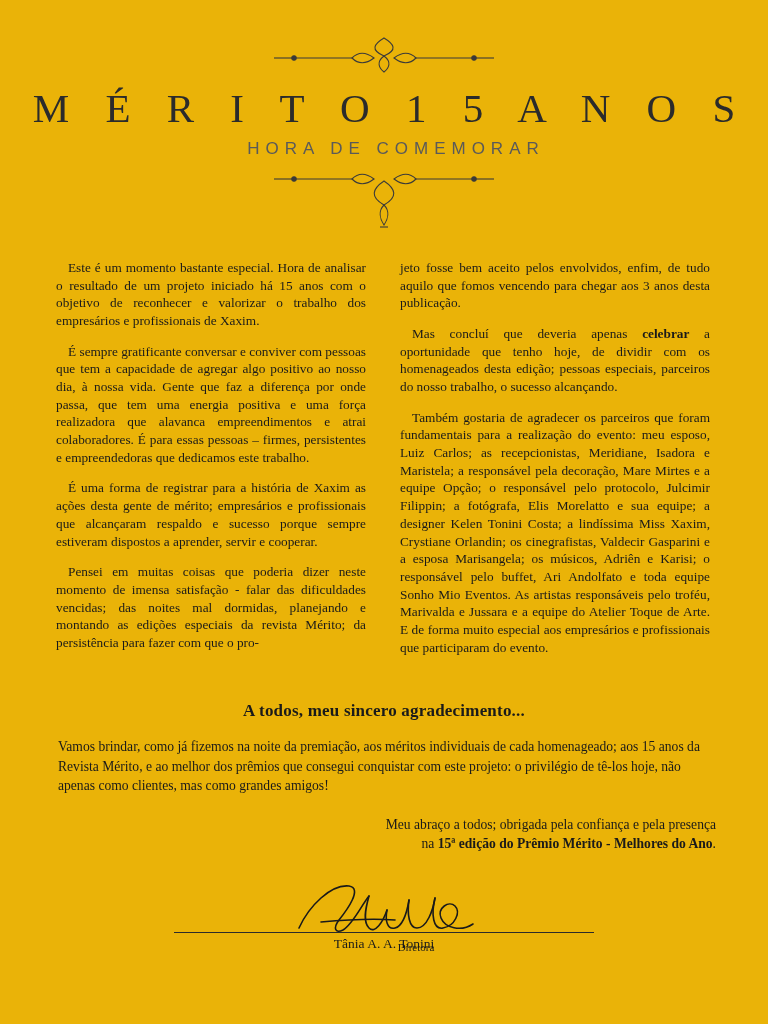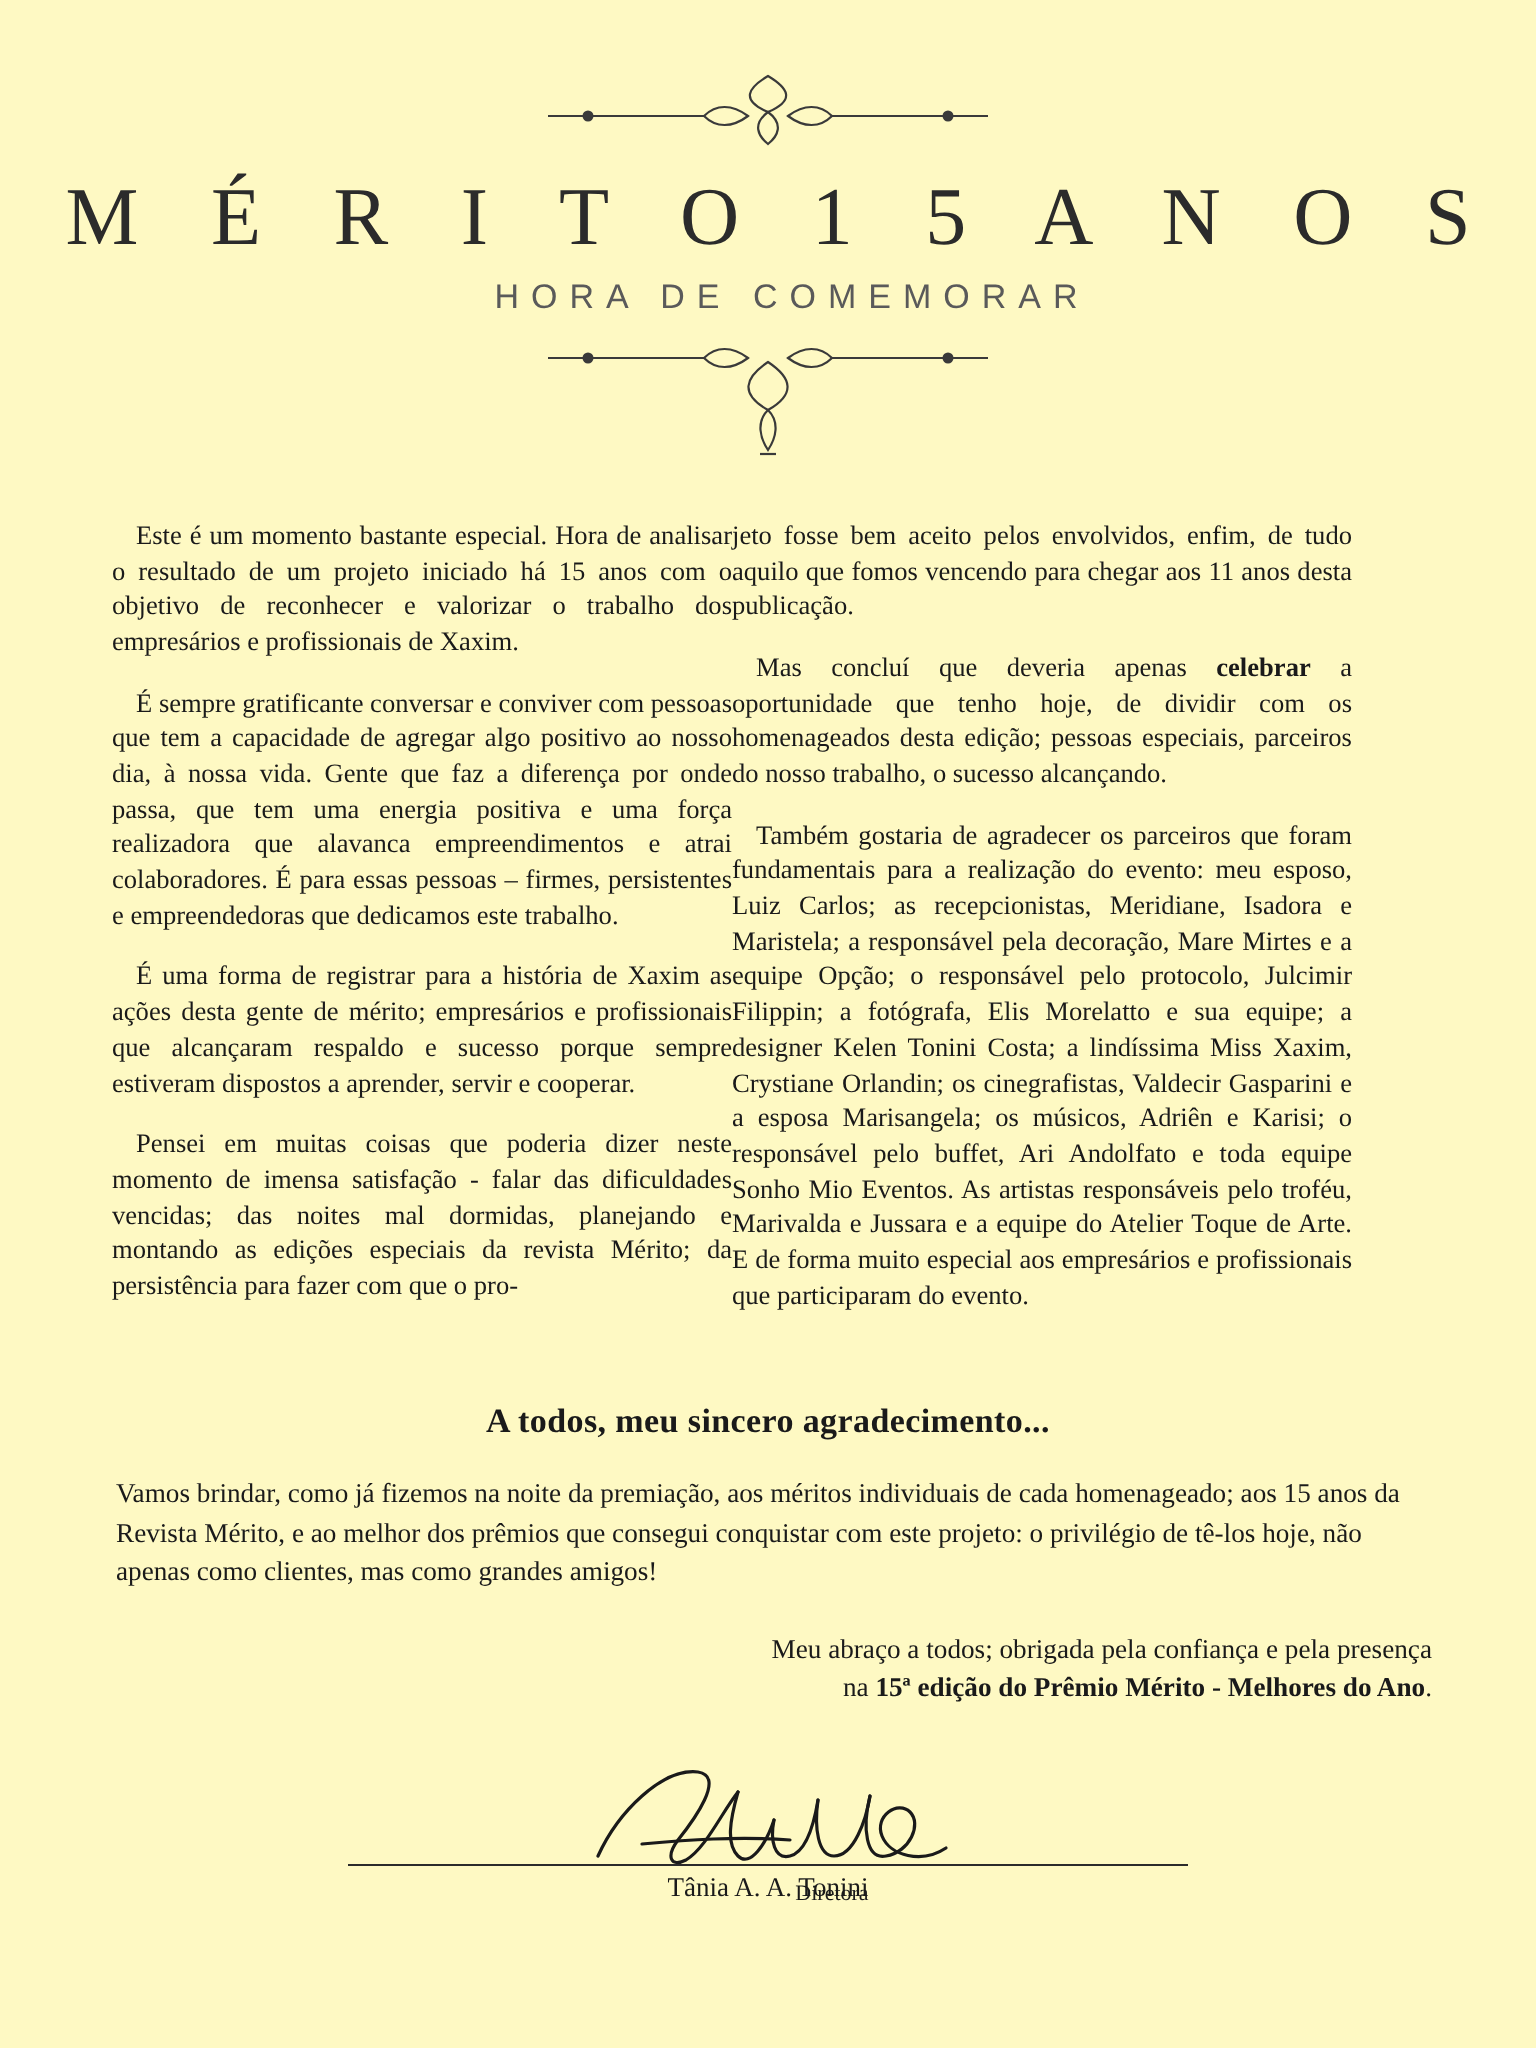--- a/index.html
+++ b/index.html
@@ -12,21 +12,21 @@
     height: 1024px;
     font-family: "Liberation Serif", serif;
     color: #1a1a1a;
     position: relative;
     overflow: hidden;
   }
   .page {
     width: 768px;
     height: 1024px;
     position: relative;
-    background: #fef9c3;
+    background: #eab308;
     box-sizing: border-box;
   }
 
   
   .masthead {
     padding-top: 34px;
     text-align: center;
   }
   .orn {
     display: block;
@@ -50,20 +50,21 @@
     color: #5a5a5a;
     margin: 8px 0 0 0;
     padding-left: 24px;
     text-align: center;
   }
 
   
   .columns {
     margin: 24px 56px 0 56px;
     display: flex;
+    gap: 34px;
     align-items: flex-start;
   }
   .col {
     width: 310px;
     font-size: 13.3px;
     line-height: 1.33;
     text-align: justify;
   }
   .col p {
     margin: 0 0 13px 0;
@@ -186,21 +187,21 @@
   <div class="columns">
 
     <div class="col">
       <p class="first">Este é um momento bastante especial. Hora de analisar o resultado de um projeto iniciado há 15 anos com o objetivo de reconhecer e valorizar o trabalho dos empresários e profissionais de Xaxim.</p>
       <p class="ind">É sempre gratificante conversar e conviver com pessoas que tem a capacidade de agregar algo positivo ao nosso dia, à nossa vida. Gente que faz a diferença por onde passa, que tem uma energia positiva e uma força realizadora que alavanca empreendimentos e atrai colaboradores. É para essas pessoas – firmes, persistentes e empreendedoras que dedicamos este trabalho.</p>
       <p class="ind">É uma forma de registrar para a história de Xaxim as ações desta gente de mérito; empresários e profissionais que alcançaram respaldo e sucesso porque sempre estiveram dispostos a aprender, servir e cooperar.</p>
       <p class="ind">Pensei em muitas coisas que poderia dizer neste momento de imensa satisfação - falar das dificuldades vencidas; das noites mal dormidas, planejando e montando as edições especiais da revista Mérito; da persistência para fazer com que o pro-</p>
     </div>
 
     <div class="col">
-      <p>jeto fosse bem aceito pelos envolvidos, enfim, de tudo aquilo que fomos vencendo para chegar aos 11 anos desta publicação.</p>
+      <p>jeto fosse bem aceito pelos envolvidos, enfim, de tudo aquilo que fomos vencendo para chegar aos 3 anos desta publicação.</p>
       <p class="ind">
         <span>Mas concluí que deveria apenas </span><strong>celebrar</strong><span> a oportunidade que tenho hoje, de dividir com os homenageados desta edição; pessoas especiais, parceiros do nosso trabalho, o sucesso alcançando.</span>
       </p>
       <p class="ind">Também gostaria de agradecer os parceiros que foram fundamentais para a realização do evento: meu esposo, Luiz Carlos; as recepcionistas, Meridiane, Isadora e Maristela; a responsável pela decoração, Mare Mirtes e a equipe Opção; o responsável pelo protocolo, Julcimir Filippin; a fotógrafa, Elis Morelatto e sua equipe; a designer Kelen Tonini Costa; a lindíssima Miss Xaxim, Crystiane Orlandin; os cinegrafistas, Valdecir Gasparini e a esposa Marisangela; os músicos, Adriên e Karisi; o responsável pelo buffet, Ari Andolfato e toda equipe Sonho Mio Eventos. As artistas responsáveis pelo troféu, Marivalda e Jussara e a equipe do Atelier Toque de Arte. E de forma muito especial aos empresários e profissionais que participaram do evento.</p>
     </div>
   </div>
 
   <div class="closing">
     <h2>A todos, meu sincero agradecimento...</h2>
     <div class="body">Vamos brindar, como já fizemos na noite da premiação, aos méritos individuais de cada homenageado; aos 15 anos da Revista Mérito, e ao melhor dos prêmios que consegui conquistar com este projeto: o privilégio de tê-los hoje, não apenas como clientes, mas como grandes amigos!</div>

